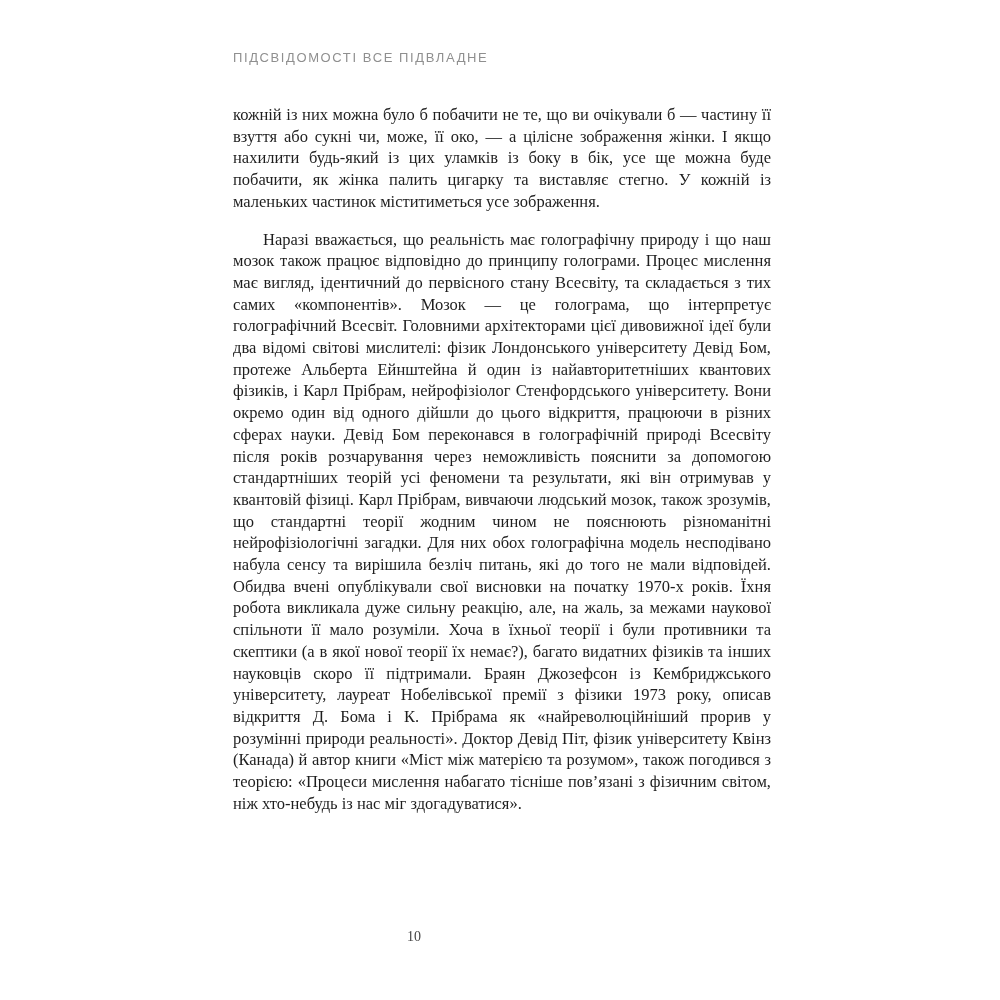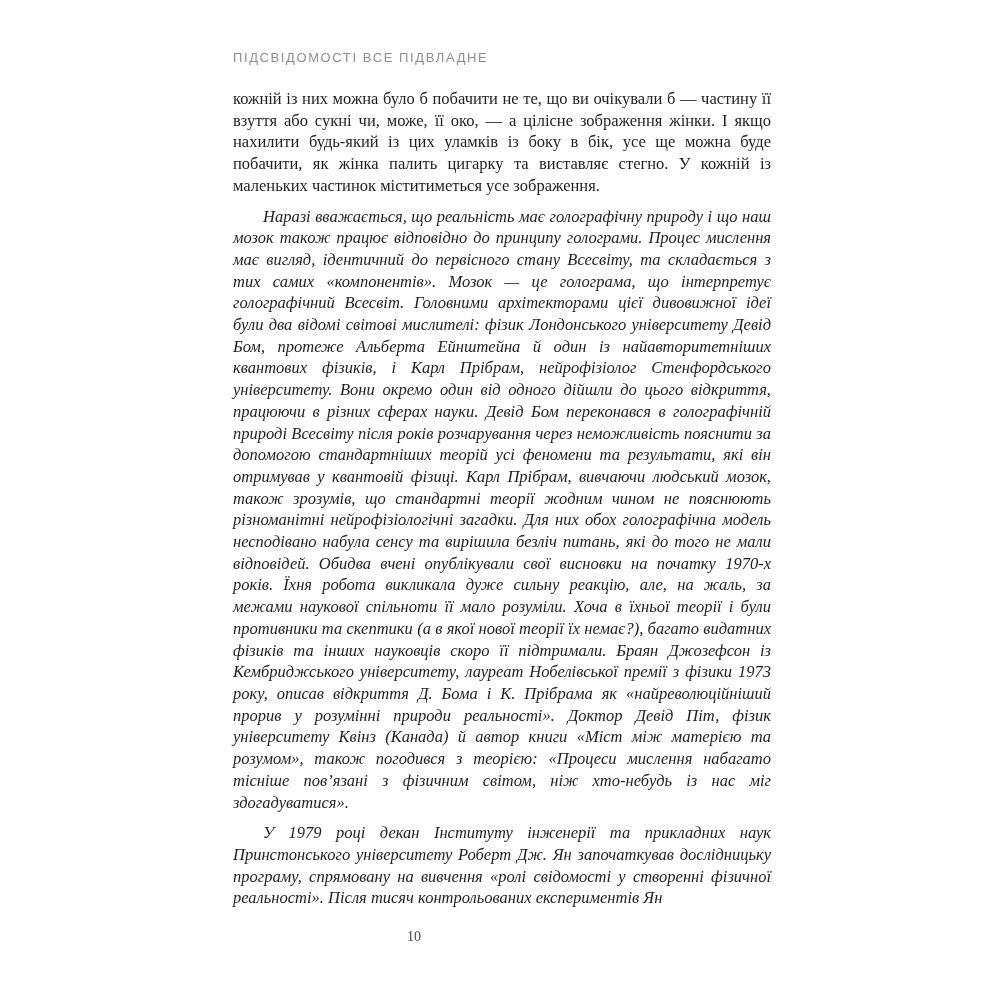--- a/index.html
+++ b/index.html
@@ -31,26 +31,25 @@
     top: 88px;
     width: 538px;
     color: #1e1e1e;
     font-size: 16.5px;
     line-height: 21.7px;
     text-align: justify;
     hyphens: auto;
     -webkit-hyphens: auto;
   }
   .text-block p {
-    margin: 0 0 9px 0;
+    margin: 16px 0 9px 0;
     padding: 0;
   }
   .text-block p.indented {
     text-indent: 30px;
-    font-style: italic;
   }
   .page-number {
     position: absolute;
     top: 929px;
     left: 0;
     width: 828px;
     text-align: center;
     font-size: 14px;
     color: #454545;
   }
@@ -58,18 +57,17 @@
 </head>
 <body>
 
 <div class="page">
 
   <div class="running-header">ПІДСВІДОМОСТІ ВСЕ ПІДВЛАДНЕ</div>
 
   <div class="text-block">
     <p class="continuation">кожній із них можна було б побачити не те, що ви очікували б — частину її взуття або сукні чи, може, її око, — а цілісне зображення жінки. І якщо нахилити будь-який із цих уламків із боку в бік, усе ще можна буде побачити, як жінка палить цигарку та виставляє стегно. У кожній із маленьких частинок міститиметься усе зображення.</p>
     <p class="indented">Наразі вважається, що реальність має голографічну природу і що наш мозок також працює відповідно до принципу голограми. Процес мислення має вигляд, ідентичний до первісного стану Всесвіту, та складається з тих самих «компонентів». Мозок — це голограма, що інтерпретує голографічний Всесвіт. Головними архітекторами цієї дивовижної ідеї були два відомі світові мислителі: фізик Лондонського університету Девід Бом, протеже Альберта Ейнштейна й один із найавторитетніших квантових фізиків, і Карл Прібрам, нейрофізіолог Стенфордського університету. Вони окремо один від одного дійшли до цього відкриття, працюючи в різних сферах науки. Девід Бом переконався в голографічній природі Всесвіту після років розчарування через неможливість пояснити за допомогою стандартніших теорій усі феномени та результати, які він отримував у квантовій фізиці. Карл Прібрам, вивчаючи людський мозок, також зрозумів, що стандартні теорії жодним чином не пояснюють різноманітні нейрофізіологічні загадки. Для них обох голографічна модель несподівано набула сенсу та вирішила безліч питань, які до того не мали відповідей. Обидва вчені опублікували свої висновки на початку 1970-х років. Їхня робота викликала дуже сильну реакцію, але, на жаль, за межами наукової спільноти її мало розуміли. Хоча в їхньої теорії і були противники та скептики (а в якої нової теорії їх немає?), багато видатних фізиків та інших науковців скоро її підтримали. Браян Джозефсон із Кембриджського університету, лауреат Нобелівської премії з фізики 1973 року, описав відкриття Д. Бома і К. Прібрама як «найреволюційніший прорив у розумінні природи реальності». Доктор Девід Піт, фізик університету Квінз (Канада) й автор книги «Міст між матерією та розумом», також погодився з теорією: «Процеси мислення набагато тісніше пов’язані з фізичним світом, ніж хто-небудь із нас міг здогадуватися».</p>
-    <p class="indented">У 1979 році декан Інституту інженерії та прикладних наук Принстонського університету Роберт Дж. Ян започаткував дослідницьку програму, спрямовану на вивчення «ролі свідомості у створенні фізичної реальності». Після тисяч контрольованих експериментів Ян</p>
   </div>
 
   <div class="page-number">10</div>
 
 </div>
 
 </body></html>

